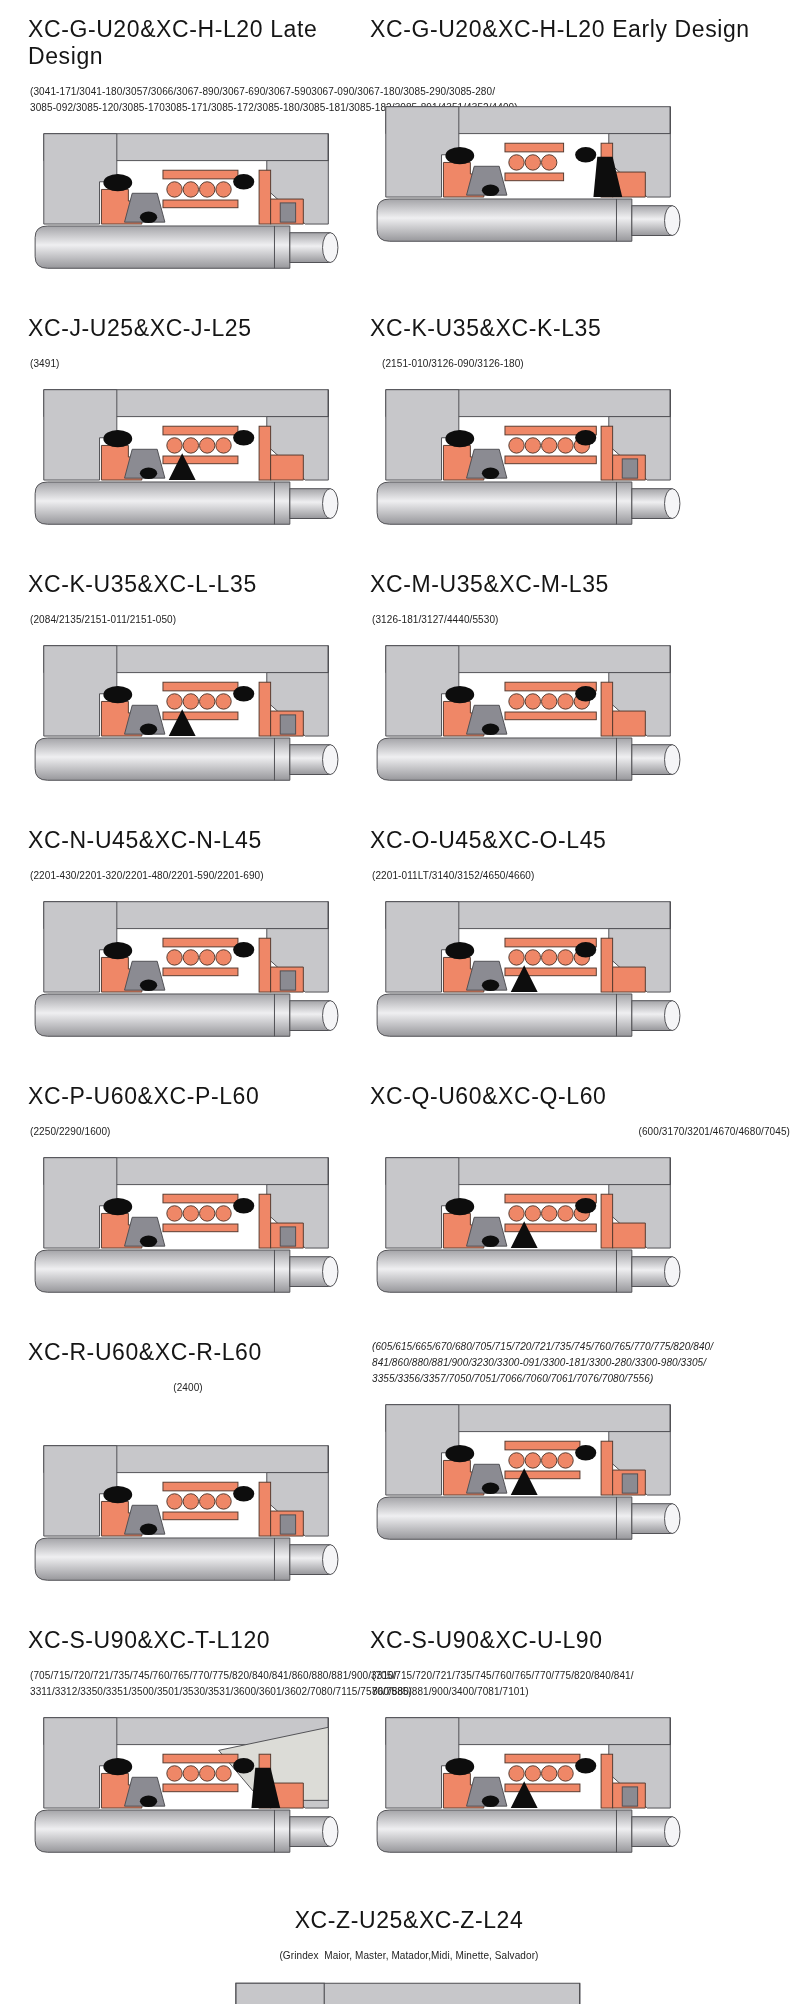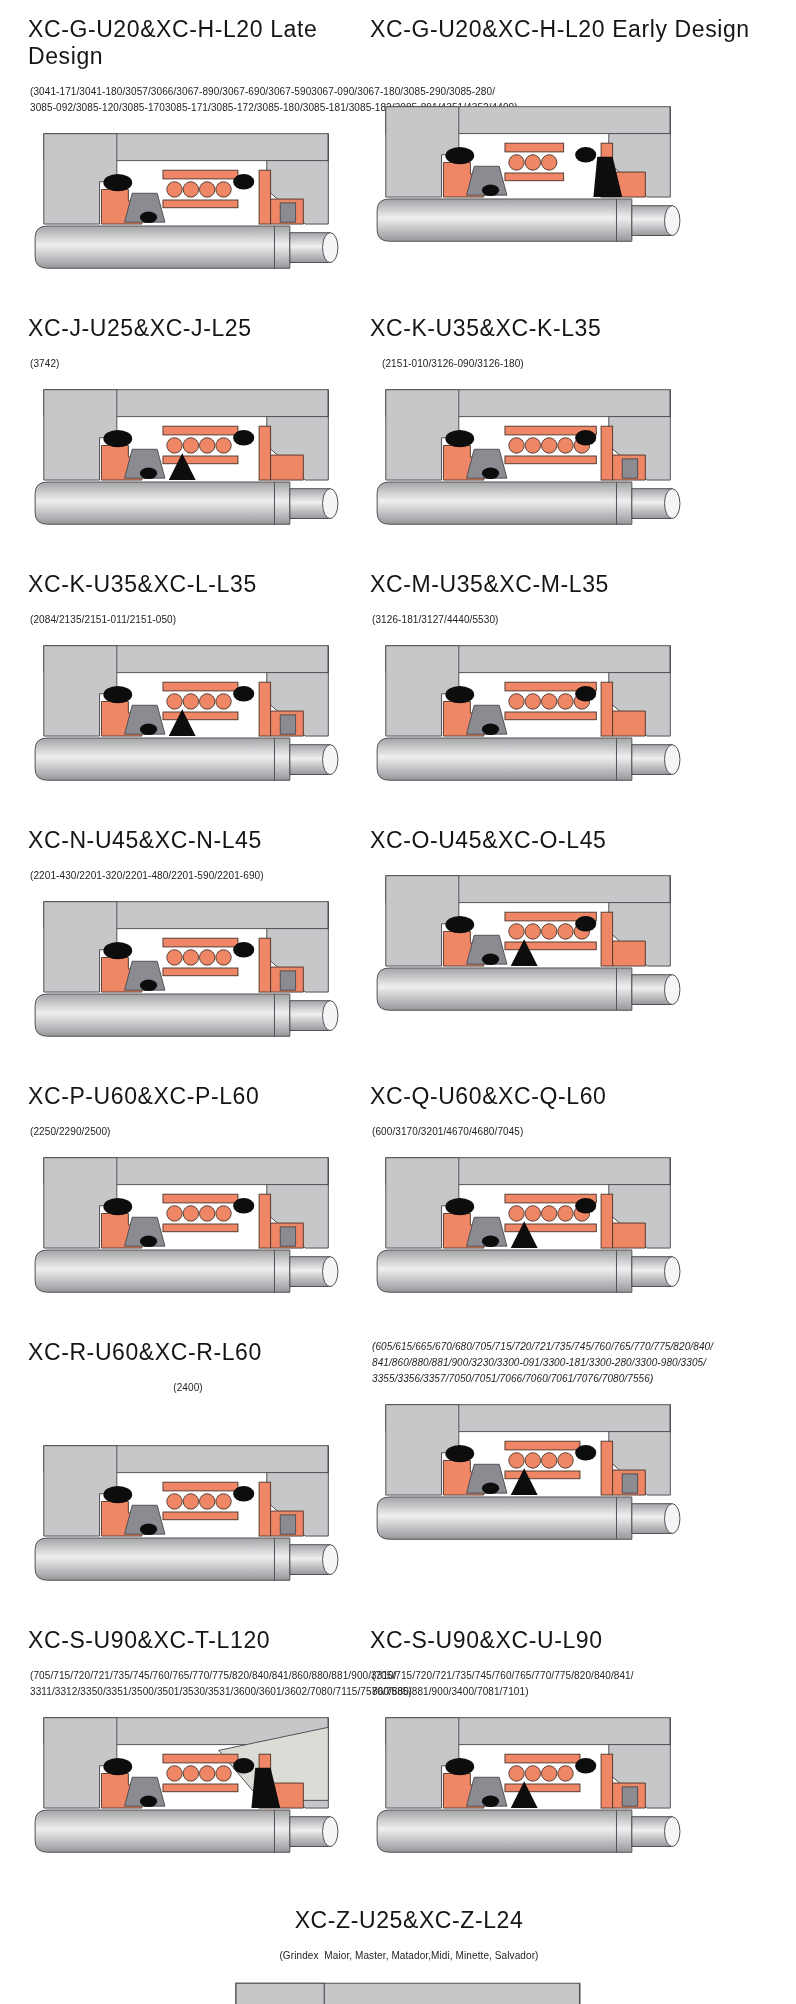--- a/index.html
+++ b/index.html
@@ -88,21 +88,21 @@
             <path d="M272,104 H20 Q7,104 7,116 V136 Q7,148 20,148 H272 Z" fill="url(#shaftGrad1)" stroke="#4e4e52" stroke-width="1"></path>
             <line x1="256" y1="104" x2="256" y2="148" stroke="#4e4e52" stroke-width="1"></line>
             <rect x="272" y="111" width="42" height="31" fill="url(#shaftGrad1)" stroke="#4e4e52" stroke-width="1"></rect>
             <ellipse cx="314" cy="126.5" rx="8" ry="15.5" fill="#f5f5f7" stroke="#4e4e52" stroke-width="1"></ellipse>
           </svg>
         </div>
   </section>
 
   <section class="item">
     <h2 class="title">XC-J-U25&amp;XC-J-L25</h2>
-    <div class="parts" style="min-height: 16px;">(3742)</div>
+    <div class="parts" style="min-height: 16px;">(3491)</div>
     <div class="diagram">
           <svg xmlns="http://www.w3.org/2000/svg" viewBox="0 0 330 155" width="318" height="149" role="img">
             <path d="M16,8 H312 V36 H16 Z" fill="#c7c7ca" stroke="#4e4e52" stroke-width="1"></path>
             <path d="M16,8 H92 V58 H74 V102 H16 Z" fill="#c7c7ca" stroke="#4e4e52" stroke-width="1"></path>
             <path d="M312,8 V102 H288 L248,66 V36 H312 Z" fill="#c7c7ca" stroke="#4e4e52" stroke-width="1"></path>
             <path d="M76,66 h28 v12 h14 v24 h-42 Z" fill="#ef8767" stroke="#54392e" stroke-width="1"></path>
             <ellipse cx="93" cy="59" rx="15" ry="9" fill="#0d0d0d"></ellipse>
             <path d="M108,70 h26 l8,30 h-42 Z" fill="#8b8b92" stroke="#4e4e52" stroke-width="1"></path>
             <ellipse cx="125" cy="95" rx="9" ry="6" fill="#0d0d0d"></ellipse>
             <rect x="140" y="46" width="78" height="9" fill="#ef8767" stroke="#54392e" stroke-width="1"></rect>
@@ -275,20 +275,21 @@
             <path d="M272,104 H20 Q7,104 7,116 V136 Q7,148 20,148 H272 Z" fill="url(#shaftGrad6)" stroke="#4e4e52" stroke-width="1"></path>
             <line x1="256" y1="104" x2="256" y2="148" stroke="#4e4e52" stroke-width="1"></line>
             <rect x="272" y="111" width="42" height="31" fill="url(#shaftGrad6)" stroke="#4e4e52" stroke-width="1"></rect>
             <ellipse cx="314" cy="126.5" rx="8" ry="15.5" fill="#f5f5f7" stroke="#4e4e52" stroke-width="1"></ellipse>
           </svg>
         </div>
   </section>
 
   <section class="item">
     <h2 class="title">XC-O-U45&amp;XC-O-L45</h2>
+    <div class="parts" style="min-height: 16px;">(2201-011LT/3140/3152/4650/4660)</div>
     <div class="diagram">
           <svg xmlns="http://www.w3.org/2000/svg" viewBox="0 0 330 155" width="318" height="149" role="img">
             <path d="M16,8 H312 V36 H16 Z" fill="#c7c7ca" stroke="#4e4e52" stroke-width="1"></path>
             <path d="M16,8 H92 V58 H74 V102 H16 Z" fill="#c7c7ca" stroke="#4e4e52" stroke-width="1"></path>
             <path d="M312,8 V102 H288 L248,66 V36 H312 Z" fill="#c7c7ca" stroke="#4e4e52" stroke-width="1"></path>
             <path d="M76,66 h28 v12 h14 v24 h-42 Z" fill="#ef8767" stroke="#54392e" stroke-width="1"></path>
             <ellipse cx="93" cy="59" rx="15" ry="9" fill="#0d0d0d"></ellipse>
             <path d="M108,70 h26 l8,30 h-42 Z" fill="#8b8b92" stroke="#4e4e52" stroke-width="1"></path>
             <ellipse cx="125" cy="95" rx="9" ry="6" fill="#0d0d0d"></ellipse>
             <rect x="140" y="46" width="95" height="9" fill="#ef8767" stroke="#54392e" stroke-width="1"></rect>
@@ -312,21 +313,21 @@
             <path d="M272,104 H20 Q7,104 7,116 V136 Q7,148 20,148 H272 Z" fill="url(#shaftGrad7)" stroke="#4e4e52" stroke-width="1"></path>
             <line x1="256" y1="104" x2="256" y2="148" stroke="#4e4e52" stroke-width="1"></line>
             <rect x="272" y="111" width="42" height="31" fill="url(#shaftGrad7)" stroke="#4e4e52" stroke-width="1"></rect>
             <ellipse cx="314" cy="126.5" rx="8" ry="15.5" fill="#f5f5f7" stroke="#4e4e52" stroke-width="1"></ellipse>
           </svg>
         </div>
   </section>
 
   <section class="item">
     <h2 class="title">XC-P-U60&amp;XC-P-L60</h2>
-    <div class="parts" style="min-height: 16px;">(2250/2290/2500)</div>
+    <div class="parts" style="min-height: 16px;">(2250/2290/1600)</div>
     <div class="diagram">
           <svg xmlns="http://www.w3.org/2000/svg" viewBox="0 0 330 155" width="318" height="149" role="img">
             <path d="M16,8 H312 V36 H16 Z" fill="#c7c7ca" stroke="#4e4e52" stroke-width="1"></path>
             <path d="M16,8 H92 V58 H74 V102 H16 Z" fill="#c7c7ca" stroke="#4e4e52" stroke-width="1"></path>
             <path d="M312,8 V102 H288 L248,66 V36 H312 Z" fill="#c7c7ca" stroke="#4e4e52" stroke-width="1"></path>
             <path d="M76,66 h28 v12 h14 v24 h-42 Z" fill="#ef8767" stroke="#54392e" stroke-width="1"></path>
             <ellipse cx="93" cy="59" rx="15" ry="9" fill="#0d0d0d"></ellipse>
             <path d="M108,70 h26 l8,30 h-42 Z" fill="#8b8b92" stroke="#4e4e52" stroke-width="1"></path>
             <ellipse cx="125" cy="95" rx="9" ry="6" fill="#0d0d0d"></ellipse>
             <rect x="140" y="46" width="78" height="9" fill="#ef8767" stroke="#54392e" stroke-width="1"></rect>
@@ -349,21 +350,21 @@
             <path d="M272,104 H20 Q7,104 7,116 V136 Q7,148 20,148 H272 Z" fill="url(#shaftGrad8)" stroke="#4e4e52" stroke-width="1"></path>
             <line x1="256" y1="104" x2="256" y2="148" stroke="#4e4e52" stroke-width="1"></line>
             <rect x="272" y="111" width="42" height="31" fill="url(#shaftGrad8)" stroke="#4e4e52" stroke-width="1"></rect>
             <ellipse cx="314" cy="126.5" rx="8" ry="15.5" fill="#f5f5f7" stroke="#4e4e52" stroke-width="1"></ellipse>
           </svg>
         </div>
   </section>
 
   <section class="item">
     <h2 class="title">XC-Q-U60&amp;XC-Q-L60</h2>
-    <div class="parts" style="min-height: 16px;">(600/3170/3201/4670/4680/7045)</div>
+    <div class="parts" style="min-height: 16px; text-align: right;">(600/3170/3201/4670/4680/7045)</div>
     <div class="diagram">
           <svg xmlns="http://www.w3.org/2000/svg" viewBox="0 0 330 155" width="318" height="149" role="img">
             <path d="M16,8 H312 V36 H16 Z" fill="#c7c7ca" stroke="#4e4e52" stroke-width="1"></path>
             <path d="M16,8 H92 V58 H74 V102 H16 Z" fill="#c7c7ca" stroke="#4e4e52" stroke-width="1"></path>
             <path d="M312,8 V102 H288 L248,66 V36 H312 Z" fill="#c7c7ca" stroke="#4e4e52" stroke-width="1"></path>
             <path d="M76,66 h28 v12 h14 v24 h-42 Z" fill="#ef8767" stroke="#54392e" stroke-width="1"></path>
             <ellipse cx="93" cy="59" rx="15" ry="9" fill="#0d0d0d"></ellipse>
             <path d="M108,70 h26 l8,30 h-42 Z" fill="#8b8b92" stroke="#4e4e52" stroke-width="1"></path>
             <ellipse cx="125" cy="95" rx="9" ry="6" fill="#0d0d0d"></ellipse>
             <rect x="140" y="46" width="95" height="9" fill="#ef8767" stroke="#54392e" stroke-width="1"></rect>

